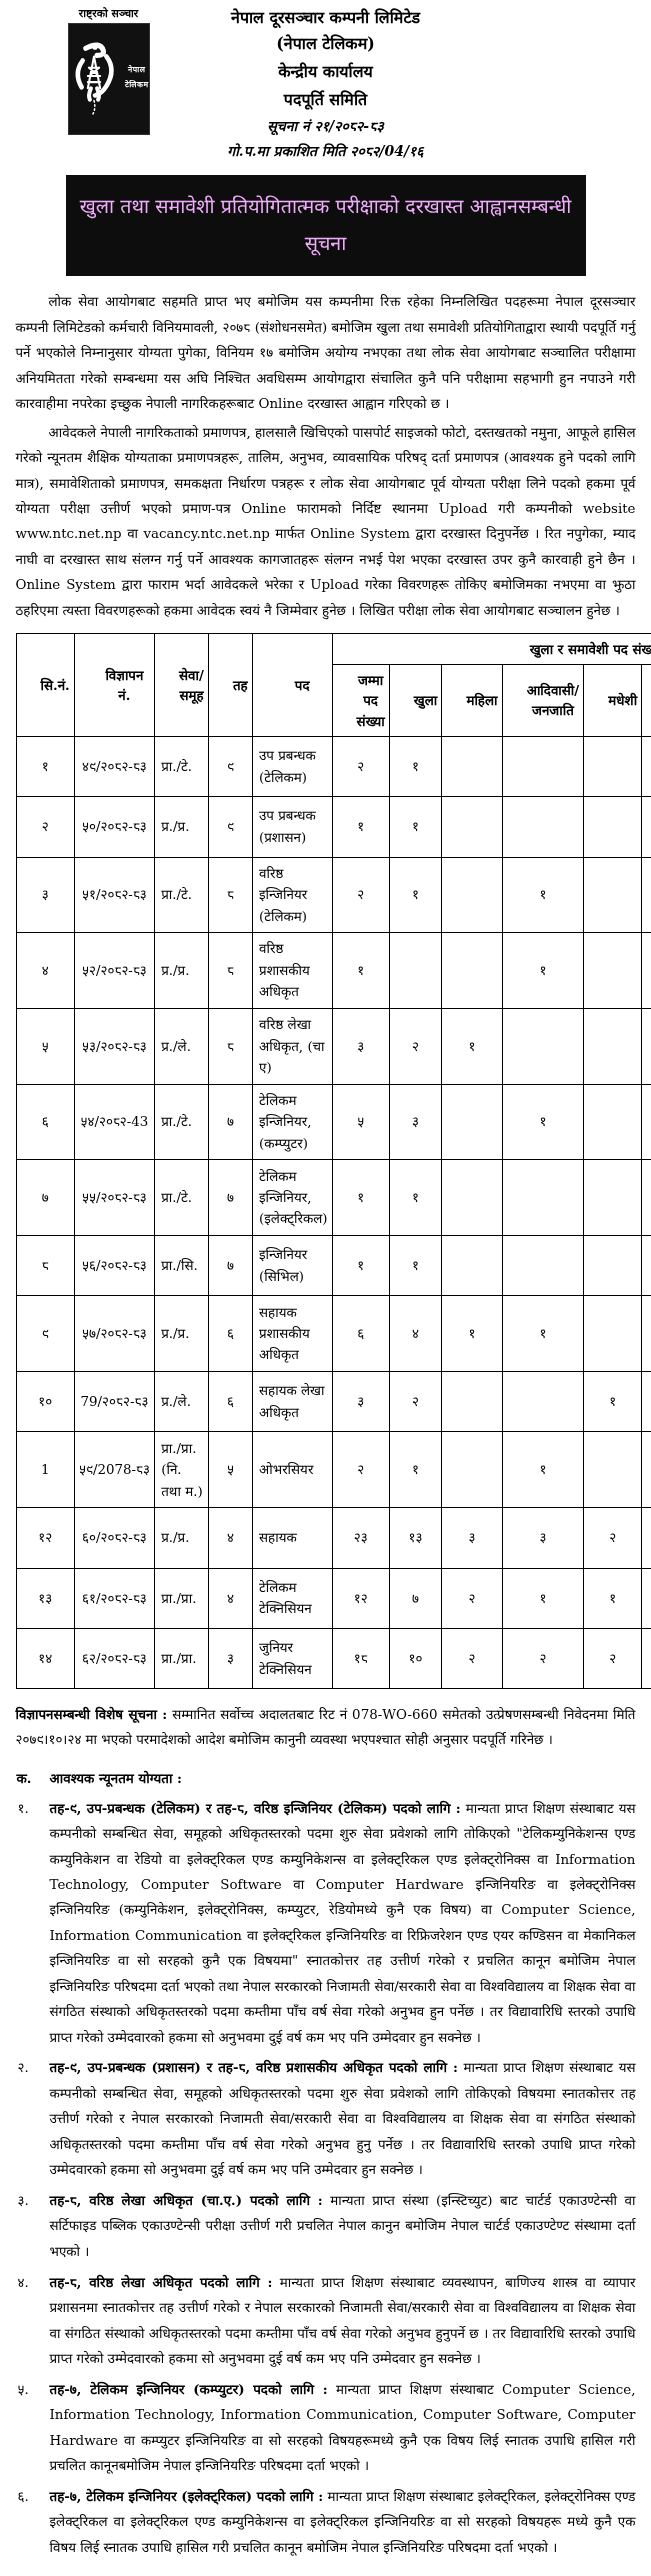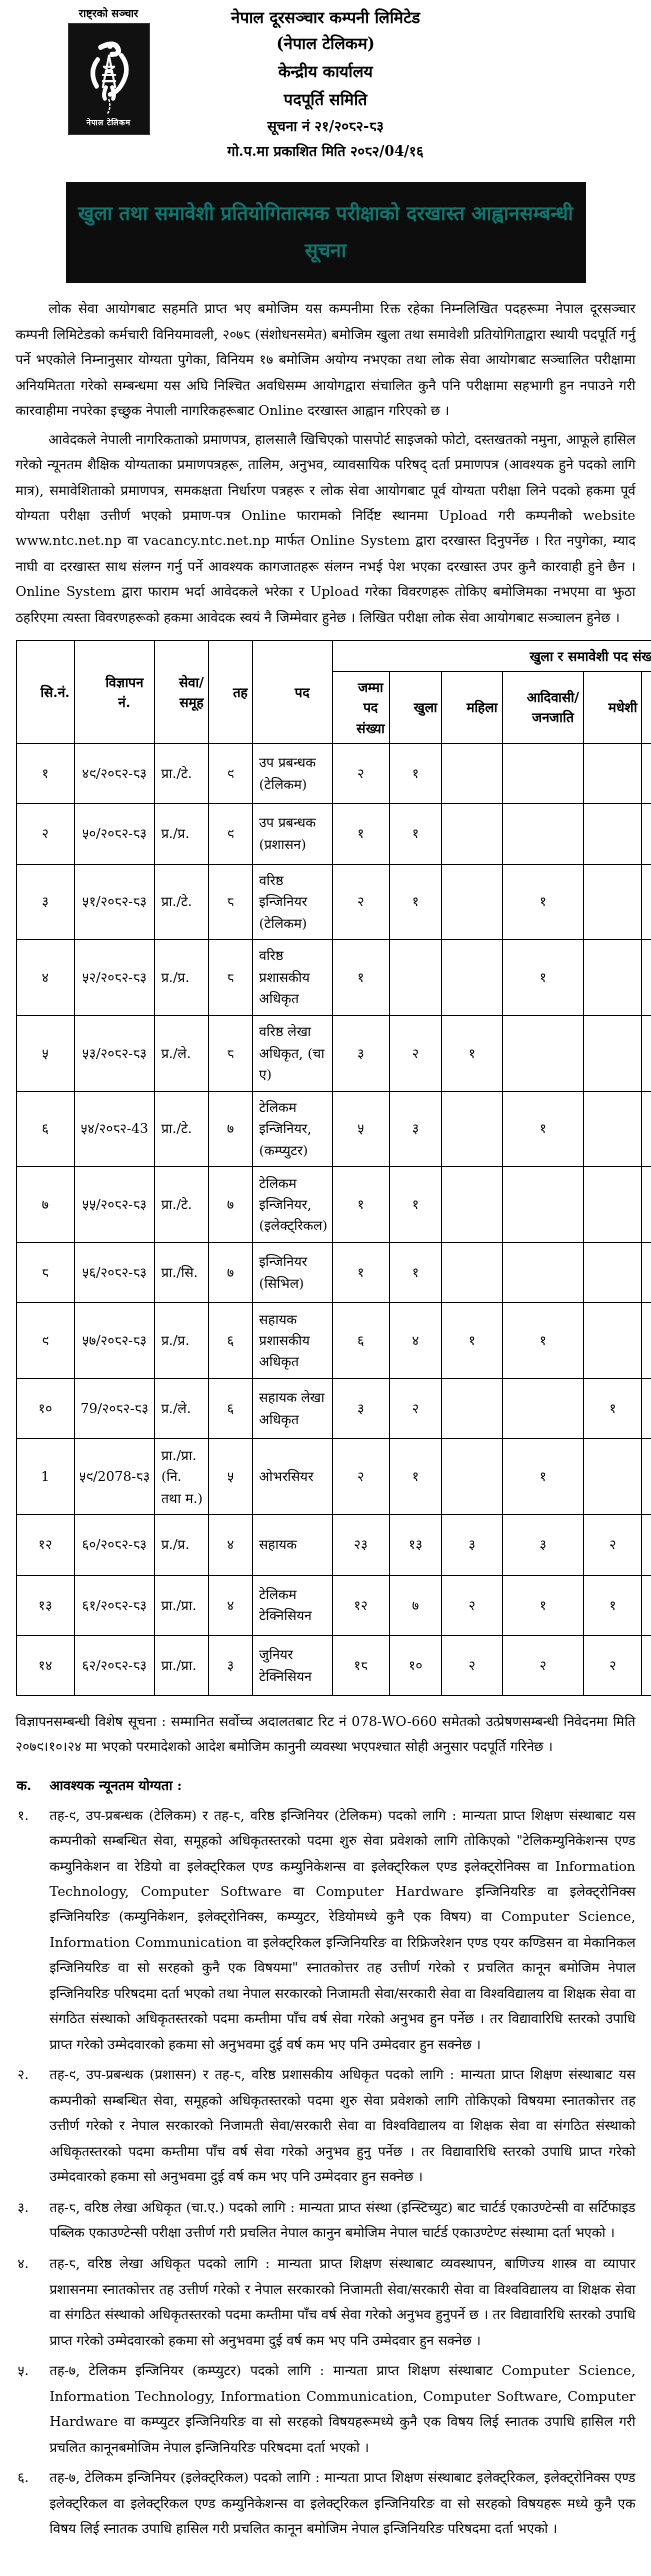--- a/index.html
+++ b/index.html
@@ -6,43 +6,43 @@
   body{
     width:651px;
     color:#000;
     font-family:"DejaVu Serif","Liberation Serif",serif;
     font-size:13.4px;
     line-height:1.9;
   }
   .page{padding:5.2px 15.5px 31px 15.5px;}
 
   
-  .masthead{position:relative;min-height:155px;margin-bottom:17px;}
+  .masthead{position:relative;min-height:155px;margin-bottom:10px;}
   .logo-wrap{position:absolute;left:44px;top:2.1px;width:98px;text-align:center;}
   .logo-top{font-weight:bold;font-size:10.8px;line-height:1.3;}
   .logo-box{margin:2.1px auto 0;width:82px;height:112px;background:#111;border:1px solid #333;
-    display:flex;flex-direction:column;align-items:center;justify-content:flex-end;padding-bottom:4.1px;box-sizing:border-box;}
+    display:flex;align-items:center;justify-content:flex-end;padding-bottom:4.1px;box-sizing:border-box;}
   .logo-box svg{display:block;margin:0 auto;}
   .logo-bottom{color:#fff;font-size:7.7px;font-weight:bold;letter-spacing:0.5px;margin-top:1px;}
   .head-center{text-align:center;padding-top:1px;}
   .h-company{font-size:16px;font-weight:bold;line-height:1.5;}
   .h-sub{font-size:16px;font-weight:bold;line-height:1.75;}
-  .h-notice{font-size:14px;font-weight:bold;line-height:1.8;}
+  .h-notice{font-size:14px;font-weight:bold;line-height:1.8;font-style:italic;}
 
   
   .banner{
-    background:#0d0d0d;color:#0f766e;text-align:center;
-    font-size:19.6px;font-weight:bold;
+    background:#0d0d0d;color:#f0abfc;text-align:center;
+    font-size:19.6px;font-weight:normal;
     width:520px;margin:5.2px auto 13.4px;padding:13.4px 7.2px;box-sizing:border-box;
   }
 
   
   .para{ text-align:justify; text-indent:33px; margin:0 0 3.1px 0;}
   .para.noindent{text-indent:0;}
-  b,.b{font-weight:normal;}
+  b,.b{font-weight:bold;}
 
   
   table{border-collapse:collapse;width:100%;margin:9.3px 0 12.4px 0;}
   th,td{border:1px solid #000;padding:5.2px 4.1px;vertical-align:middle;font-size:13.4px;}
   th{font-weight:bold;text-align:center;line-height:1.5;padding-left:24px;}
   td{text-align:center;line-height:1.6;}
   td.left{text-align:left;padding-left:6.2px;}
   .vac-table td{height:49px;}
 
   

